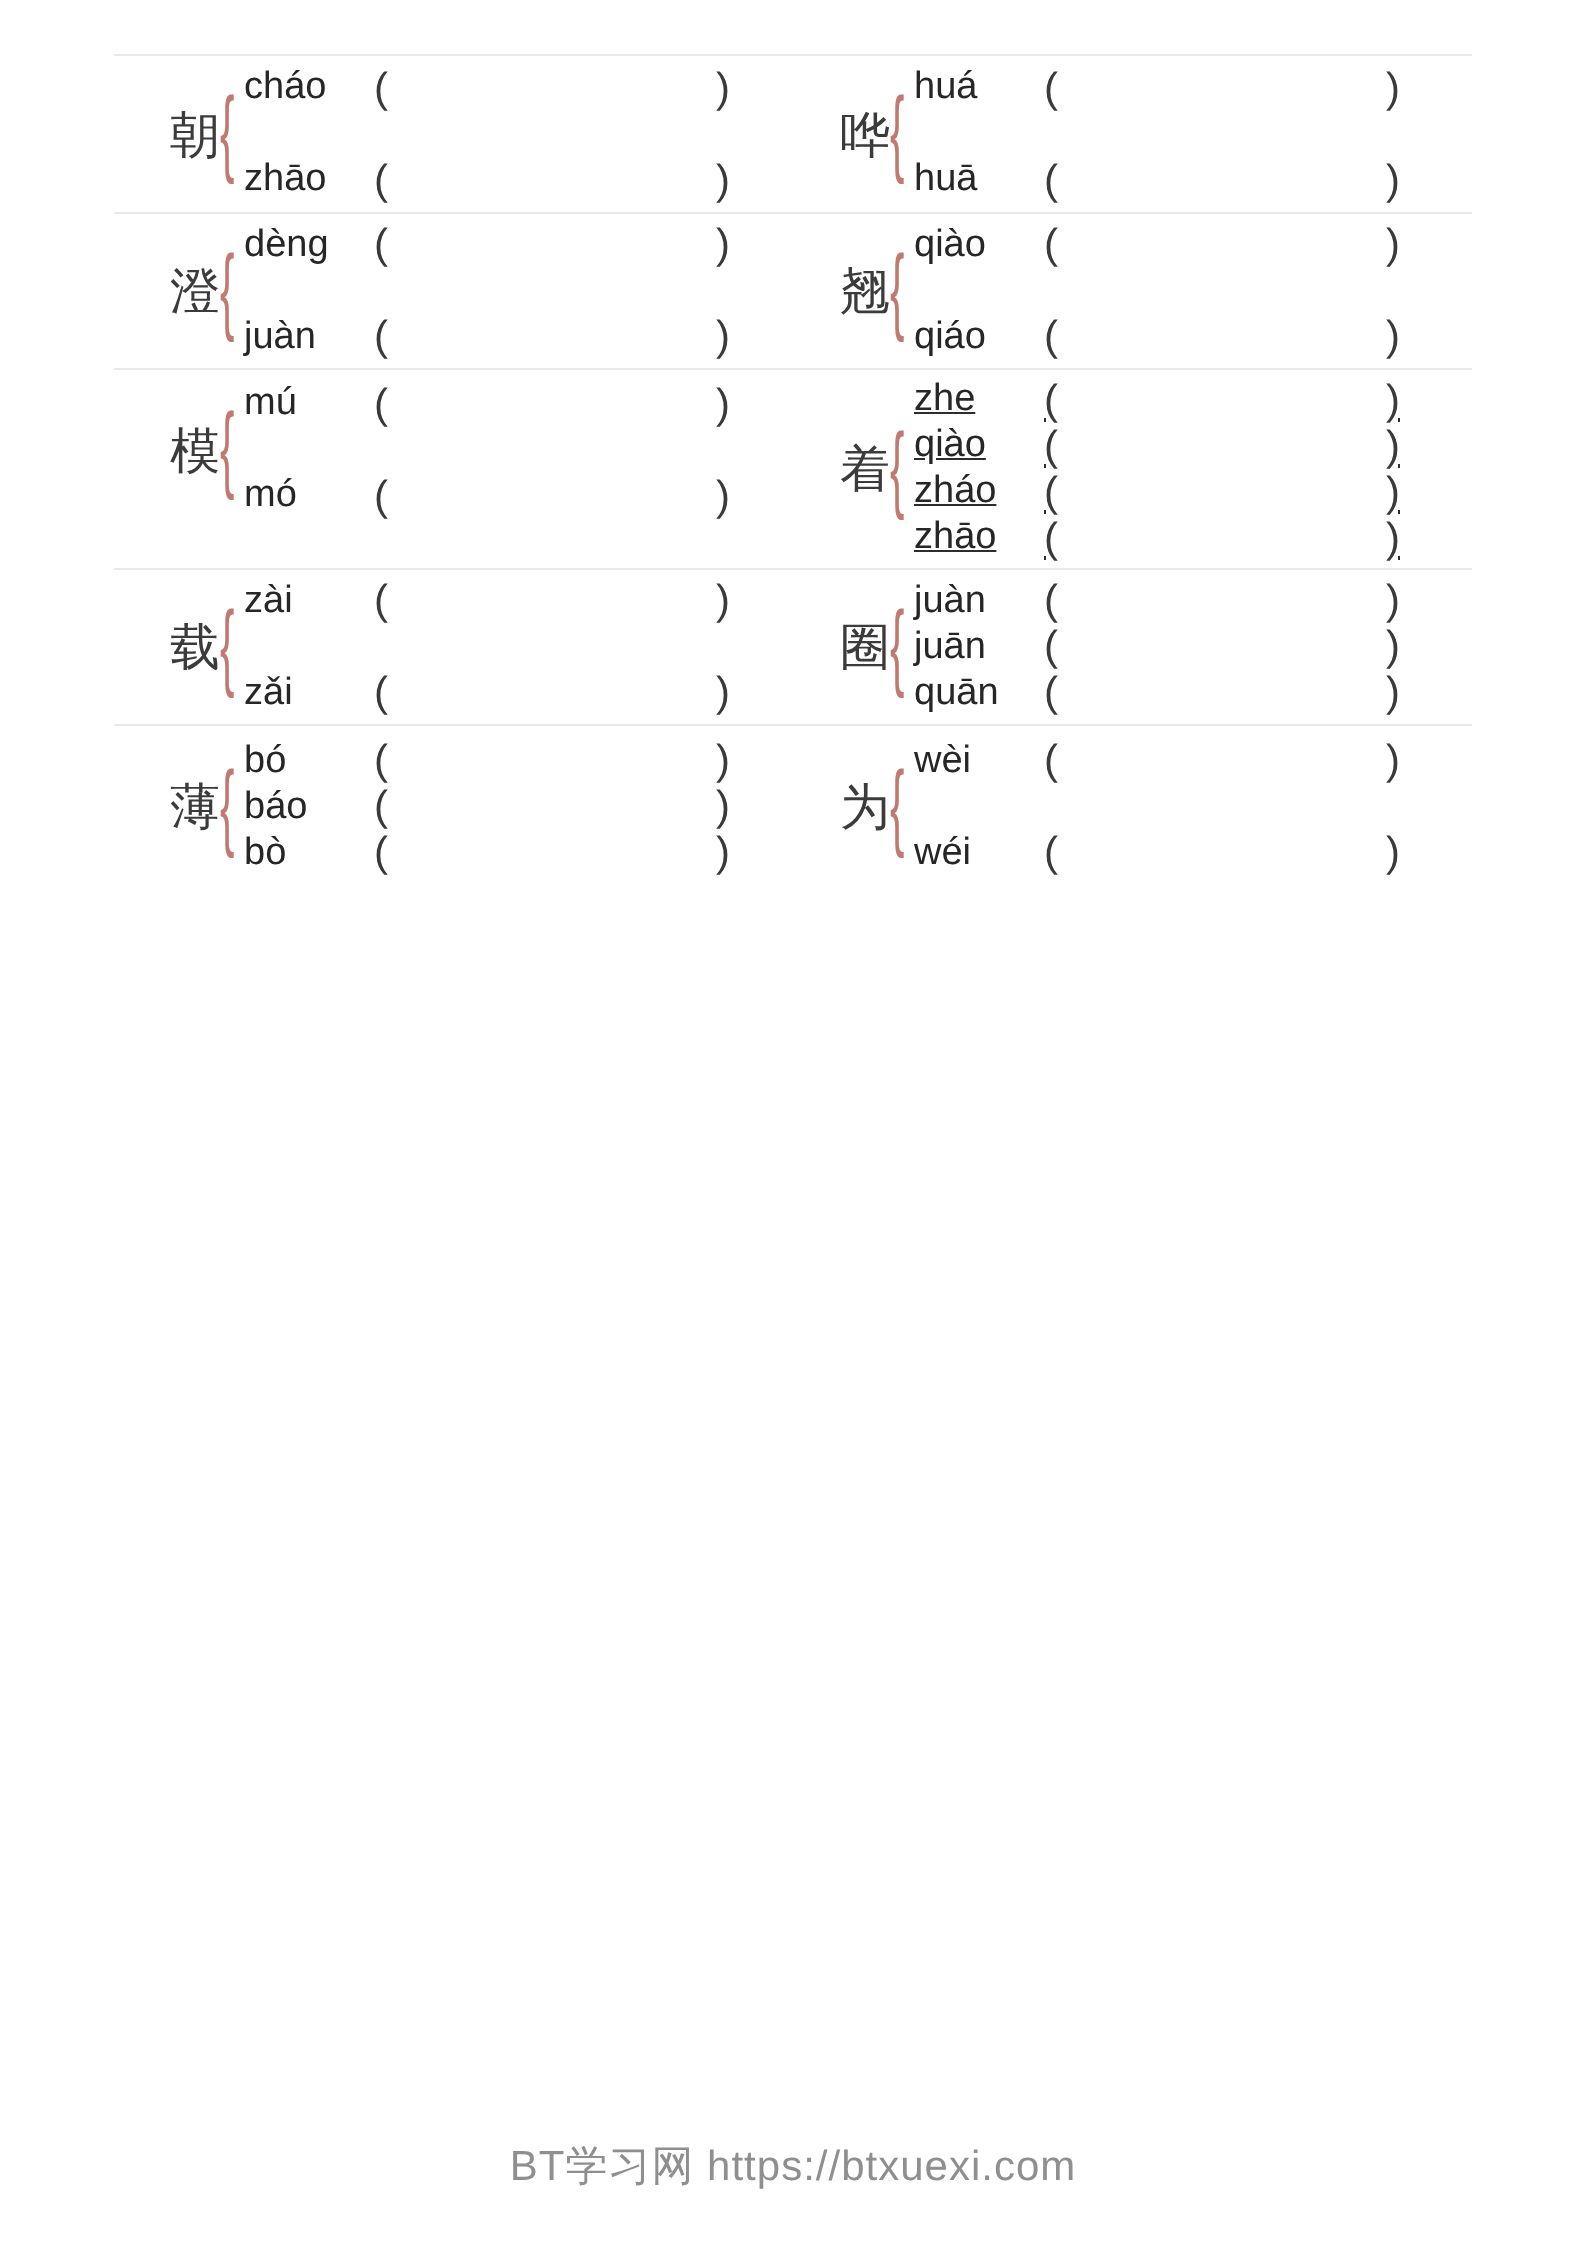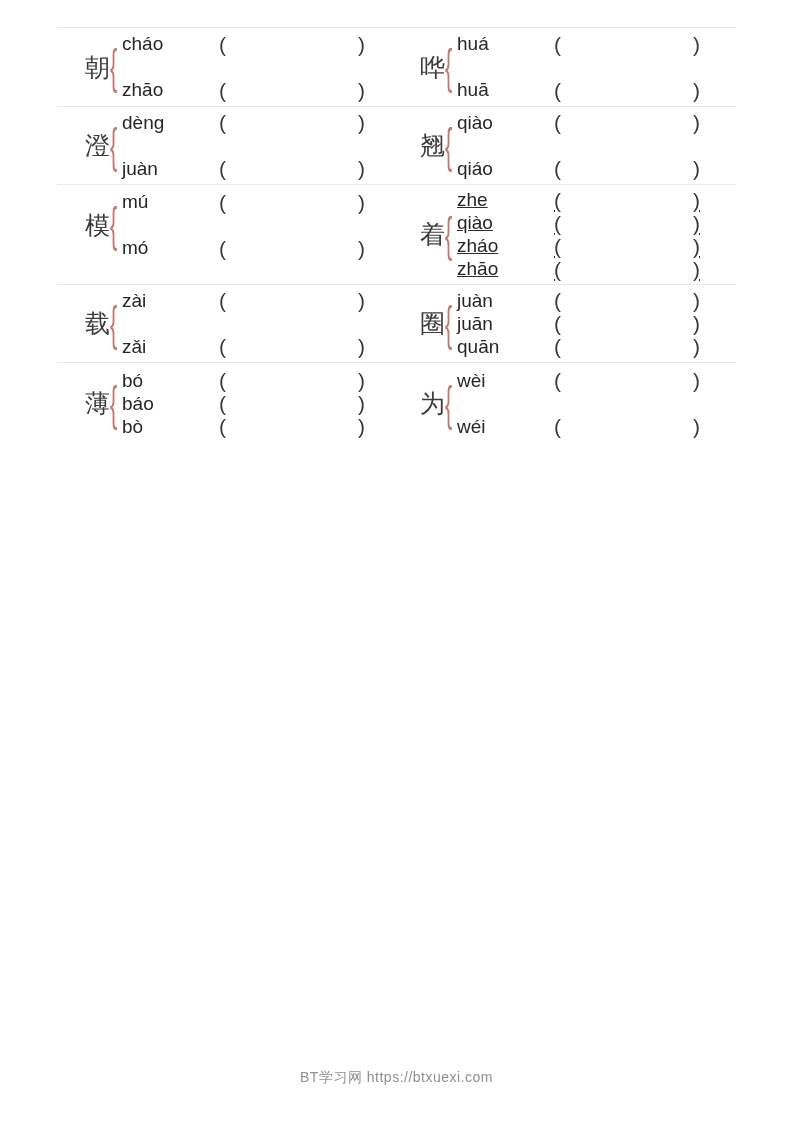--- a/index.html
+++ b/index.html
@@ -69,21 +69,20 @@
     display: flex;
     flex-direction: column;
     margin-left: 0px;
   }
   .lines.v-spread { height: 68px; justify-content: space-between; }
   .line {
     display: flex;
     align-items: center;
     width: 243px;
     height: 22px;
-    gap: 32px;
   }
   .lines.v-4 .line { height: 23px; text-decoration: underline; }
   .lines.v-3 .line { height: 23px; justify-content: space-between; }
 
   .py {
     width: 65px;
     flex: 0 0 65px;
     font-size: 19px;
     color: #262626;
     white-space: nowrap;
@@ -100,21 +99,21 @@
     color: #3a3a3a;
     line-height: 1;
   }
 
   .footer {
     position: absolute;
     left: 0;
     right: 0;
     top: 1069px;
     text-align: center;
-    font-size: 14px;
+    font-size: 21px;
     color: #8f8f8f;
     letter-spacing: 0.5px;
   }
 </style>
 </head>
 <body>
 
 <div class="sheet">
 
   <div class="row r1">

